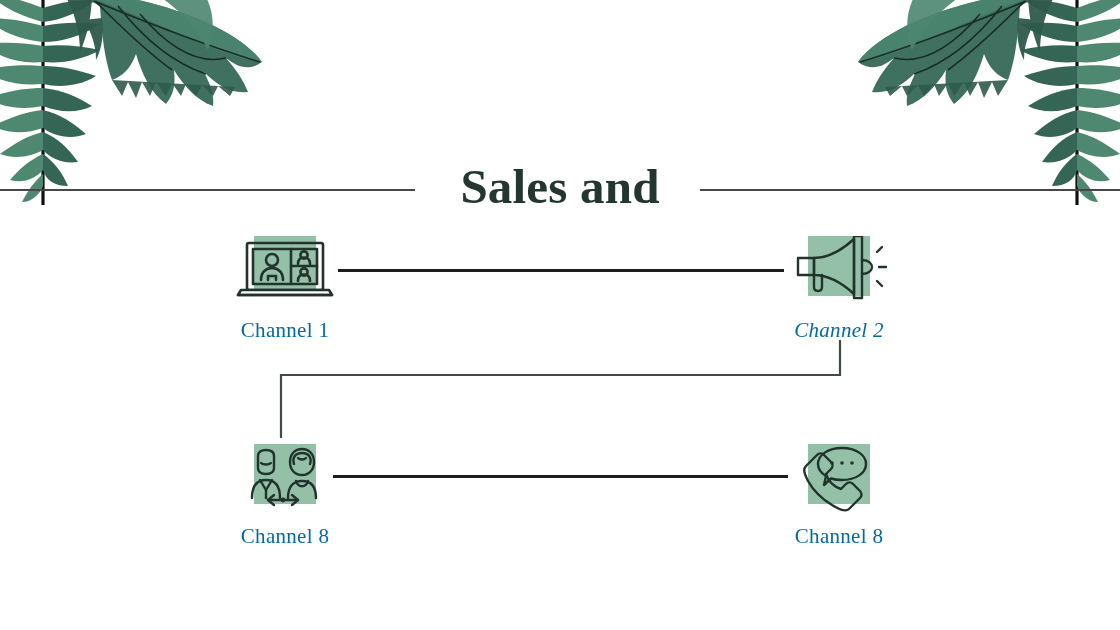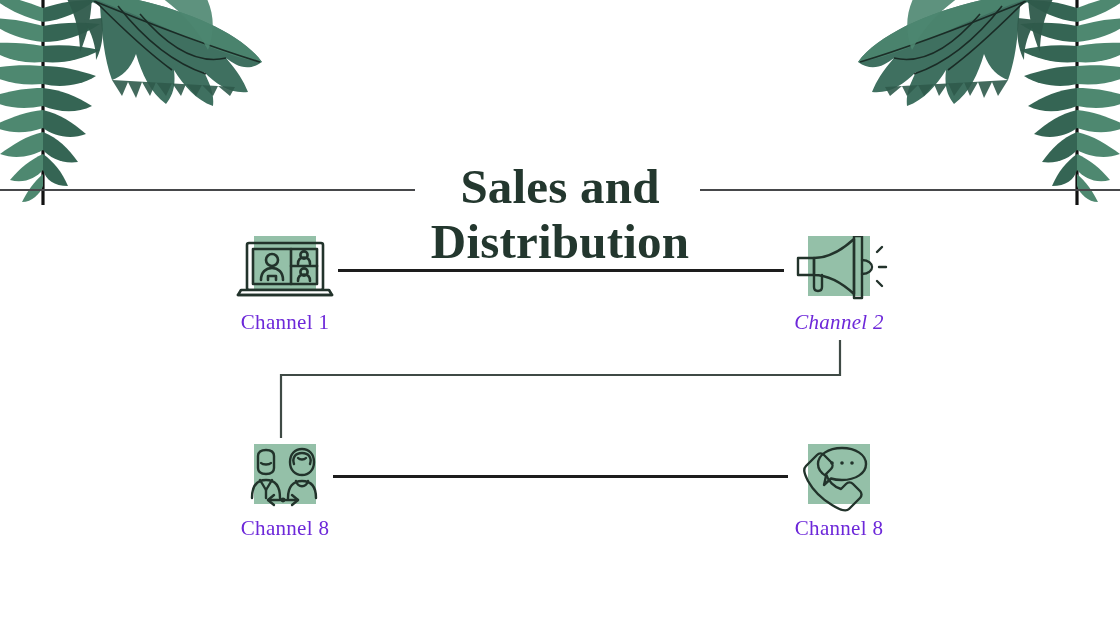--- a/index.html
+++ b/index.html
@@ -37,23 +37,23 @@
   .node { position:absolute; width:220px; text-align:center; }
   .node-icon-wrap {
     position:relative; width:110px; height:70px; margin:0 auto;
   }
   .icon-bg {
     position:absolute; background:#94c0a8;
   }
   .icon-svg { position:absolute; left:0; top:0; }
 
   .node-label {
-    margin-top:4px;
+    margin-top:12px;
     font-size:21px;
-    color:#6d28d9;
+    color:#0369a1;
     font-weight:400;
     letter-spacing:0.3px;
   }
 
   #node1 { left:175px; top:236px; }
   #node2 { left:729px; top:236px;font-style:italic; }
   #node3 { left:175px; top:442px; }
   #node4 { left:729px; top:442px; }
 
   .connector { position:absolute; background:#1d1d1d; }
@@ -174,21 +174,20 @@
         </g>
       </g>
     </svg>
   </div>
 
   <div class="header">
     <div class="rule rule-left"></div>
     <div class="rule rule-right"></div>
     <div class="title">
       <div>Sales and</div>
-      <div>Distribution</div>
     </div>
   </div>
 
   <div class="diagram">
 
     <div class="connector conn-h1"></div>
 
     <div class="connector conn-h2"></div>
 
     <svg class="elbow" style="left:270px; top:338px;" width="590" height="110">

